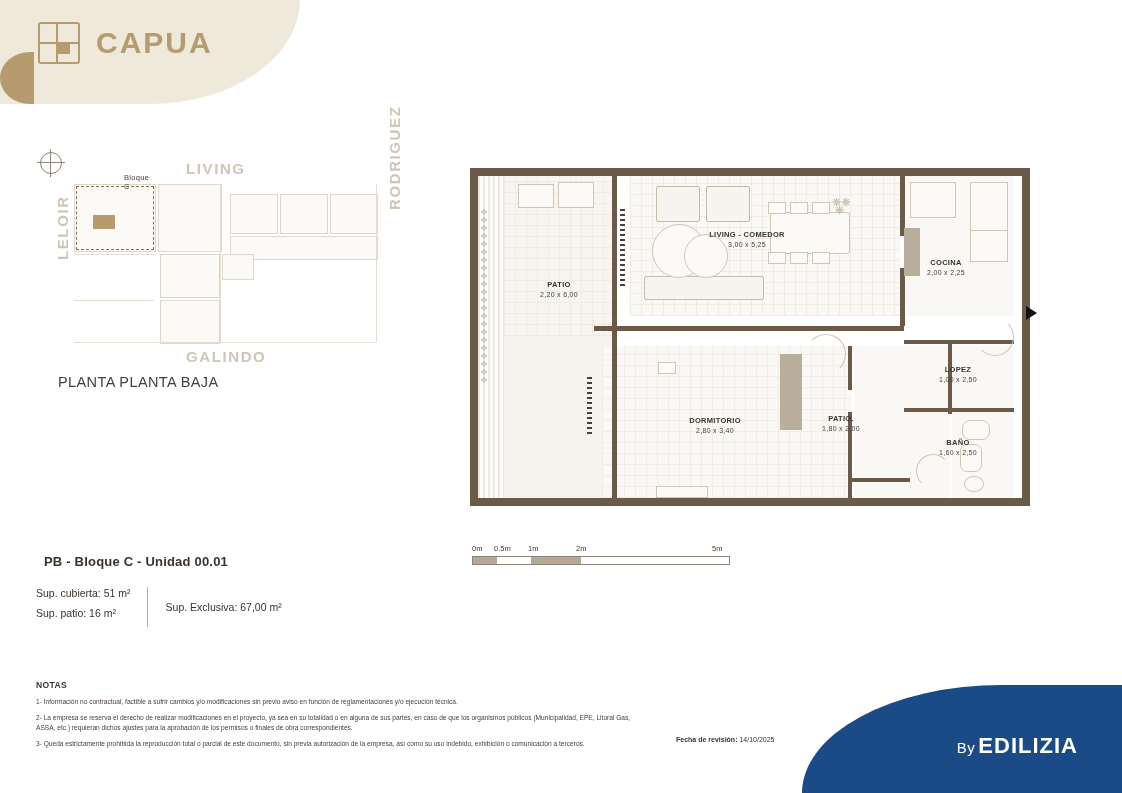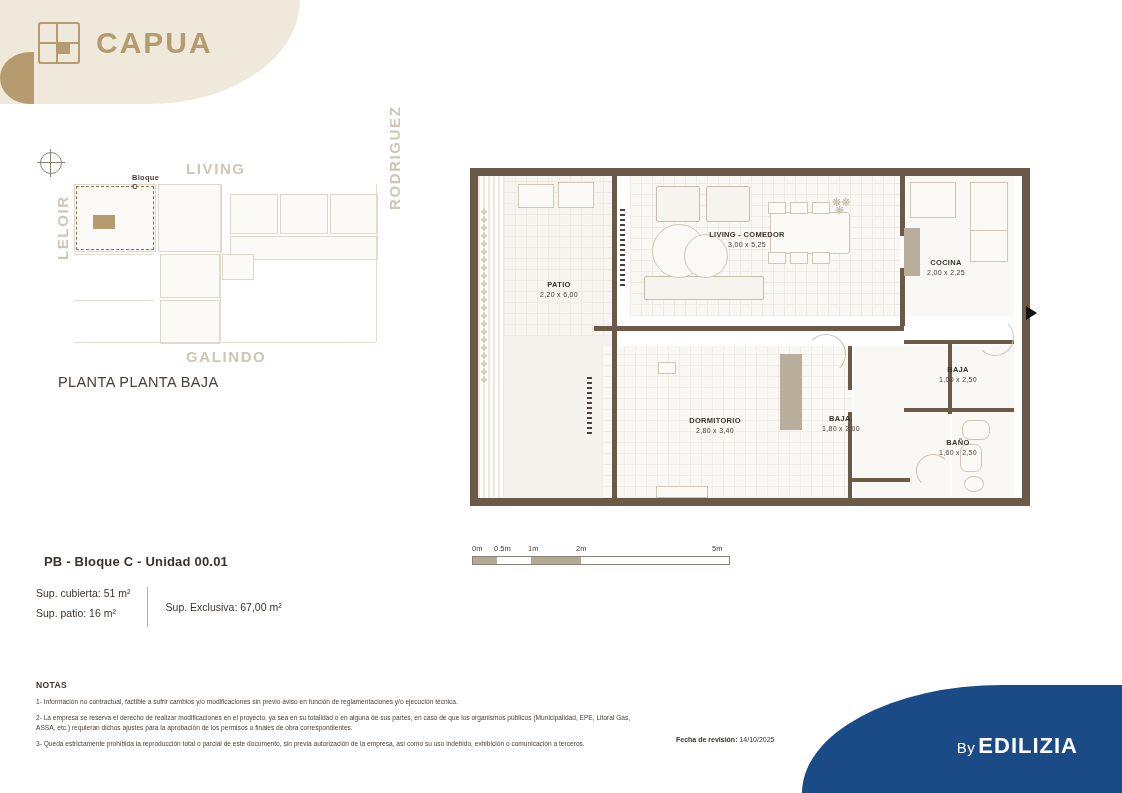--- a/index.html
+++ b/index.html
@@ -48,21 +48,21 @@
   .st-rodriguez{left:350px;top:60px;transform:rotate(-90deg);transform-origin:left top;white-space:nowrap;}
   .st-leloir{left:18px;top:110px;transform:rotate(-90deg);transform-origin:left top;white-space:nowrap;}
 
   .kp-canvas{position:absolute;left:32px;top:30px;width:330px;height:165px;}
   .kp-block{position:absolute;border:1px solid #ded7cb;background:#fbfaf7;}
   .kp-line{position:absolute;background:#e3ddd2;}
   .kp-sel{
     position:absolute;left:8px;top:6px;width:76px;height:62px;
     border:1px dashed #8b6f46;
   }
-  .kp-sel-label{position:absolute;left:22px;top:-14px;font-size:7.5px;font-weight:700;color:#4a4038;letter-spacing:.3px;padding-left:33px;}
+  .kp-sel-label{position:absolute;left:14px;top:-14px;font-size:7.5px;font-weight:400;color:#4a4038;letter-spacing:.3px;padding-left:33px;}
   .kp-unit{position:absolute;left:16px;top:28px;width:22px;height:14px;background:#b59b6e;}
   .kp-title{position:absolute;left:22px;top:224px;font-size:14.5px;color:#4a4038;letter-spacing:.4px;}
 
   
   .plan{position:absolute;left:470px;top:168px;width:560px;height:338px;}
   .plan-outer{position:absolute;inset:0;border:8px solid #6b5a48;background:#ffffff;box-sizing:border-box;}
   .wall{position:absolute;background:#6b5a48;}
   .rfill{position:absolute;background:#f4f1ec;}
   .hatch{
     position:absolute;
@@ -252,29 +252,29 @@
     </div>
     <div class="lbl" style="left:212px;top:62px;width:130px;">
       <b>LIVING - COMEDOR</b>
       <span>3,00 x 5,25</span>
     </div>
     <div class="lbl" style="left:440px;top:90px;width:72px;">
       <b>COCINA</b>
       <span>2,00 x 2,25</span>
     </div>
     <div class="lbl" style="left:452px;top:197px;width:72px;">
-      <b>BAJA</b>
+      <b>LOPEZ</b>
       <span>1,00 x 2,50</span>
     </div>
     <div class="lbl" style="left:190px;top:248px;width:110px;">
       <b>DORMITORIO</b>
       <span>2,80 x 3,40</span>
     </div>
     <div class="lbl" style="left:338px;top:246px;width:66px;">
-      <b>BAJA.</b>
+      <b>PATIO.</b>
       <span>1,80 x 2,00</span>
     </div>
     <div class="lbl" style="left:452px;top:270px;width:72px;">
       <b>BAÑO</b>
       <span>1,60 x 2,50</span>
     </div>
   </div>
 
   <div class="scalebar">
     <div class="scale-ticks">

